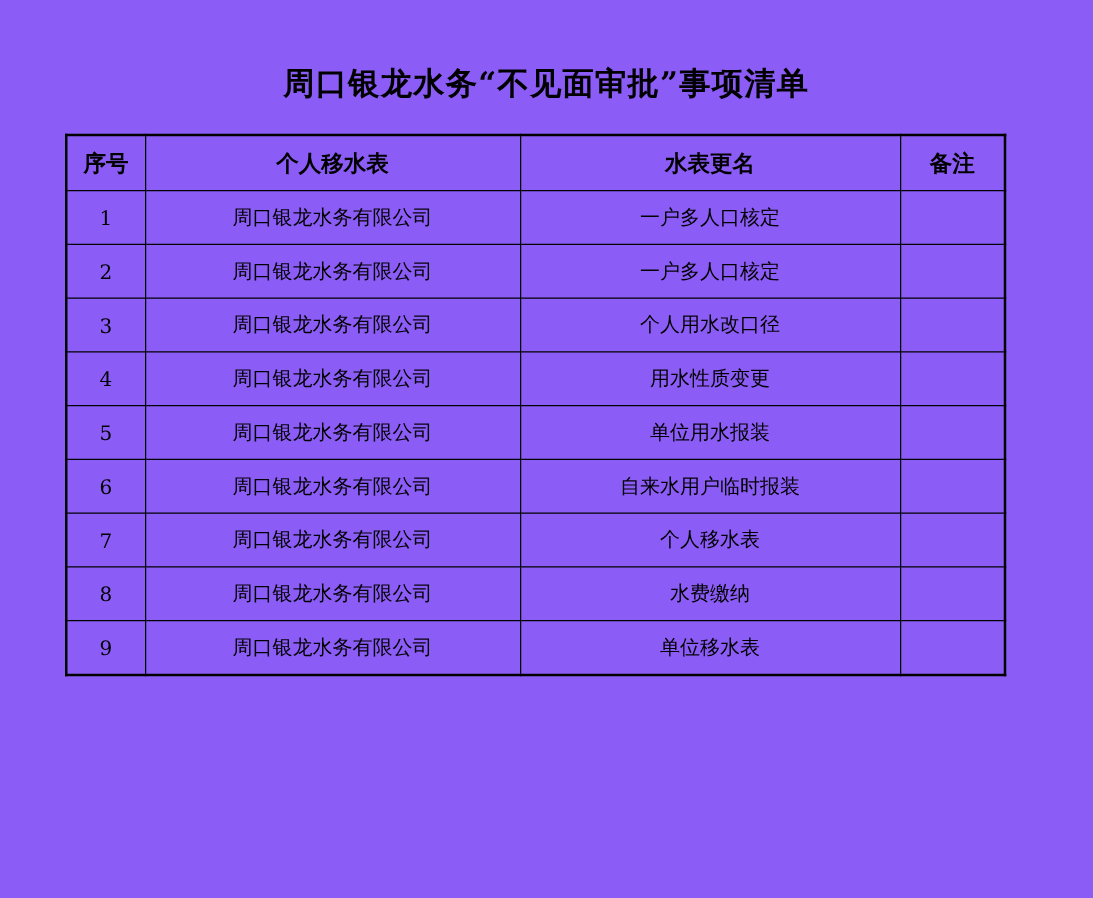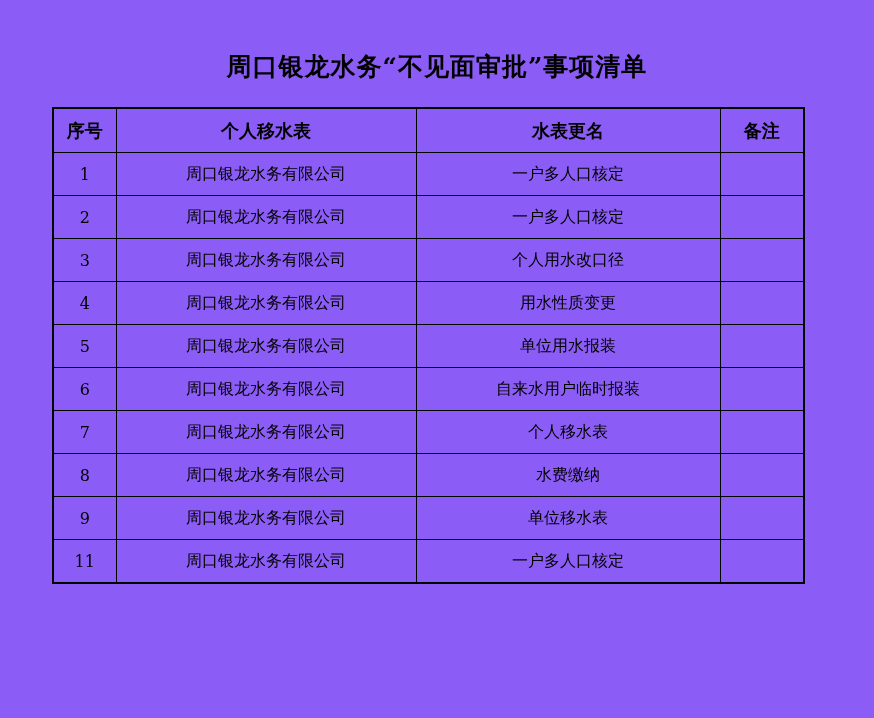--- a/index.html
+++ b/index.html
@@ -132,22 +132,16 @@
         <td>周口银龙水务有限公司</td>
         <td>水费缴纳</td>
         <td></td>
       </tr>
       <tr>
         <td>9</td>
         <td>周口银龙水务有限公司</td>
         <td>单位移水表</td>
         <td></td>
       </tr>
-      <tr>
-        <td>11</td>
-        <td>周口银龙水务有限公司</td>
-        <td>一户多人口核定</td>
-        <td></td>
-      </tr>
     </tbody>
   </table>
 
 </div>
 
 </body></html>

